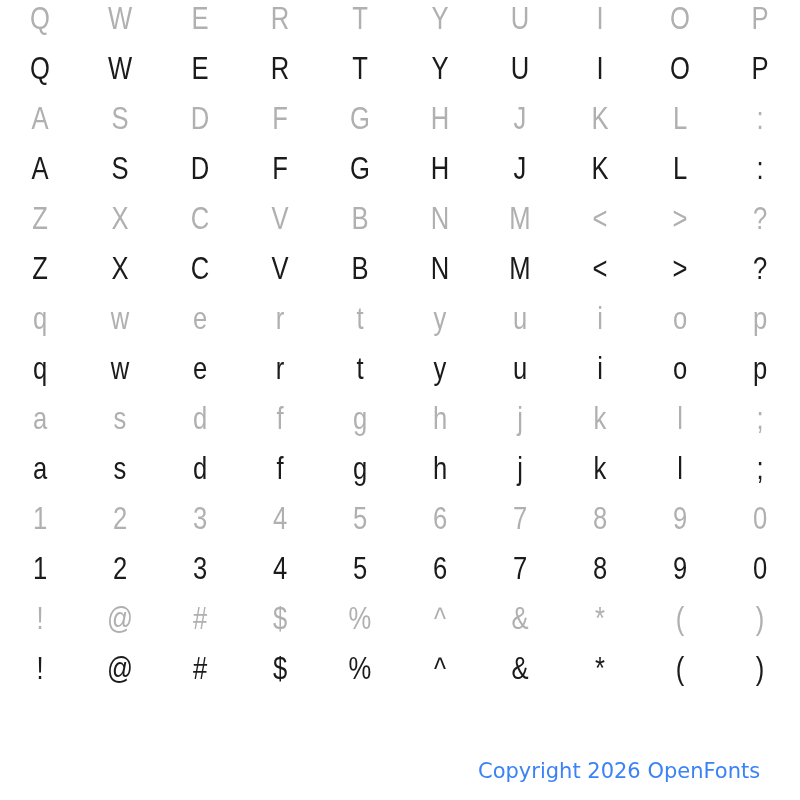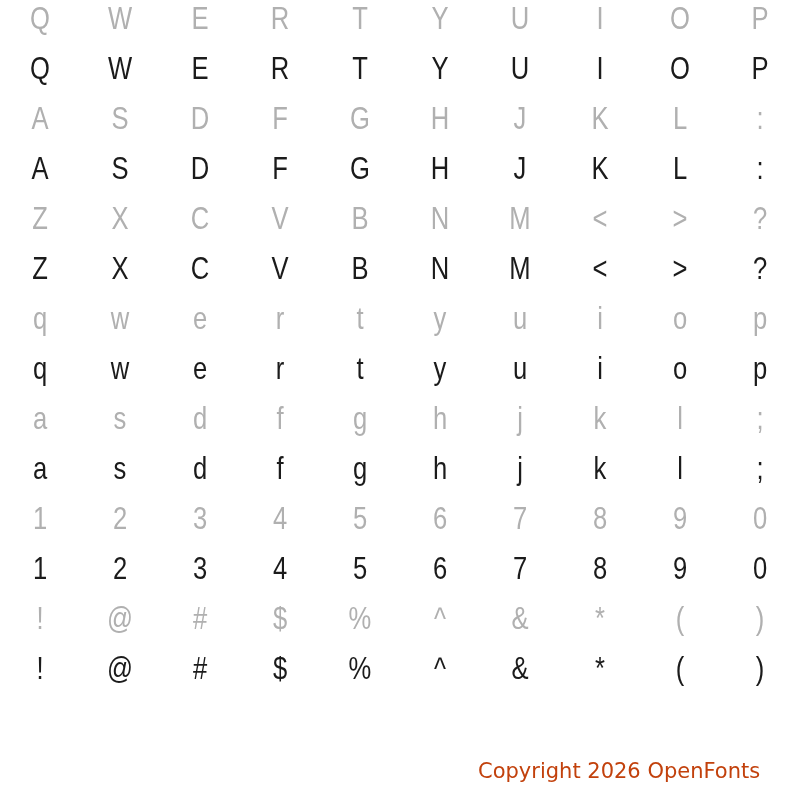--- a/index.html
+++ b/index.html
@@ -42,21 +42,21 @@
   .row-dark .cell {
     color: #1b1b1b;
     font-weight: 300;
   }
   .copyright {
     position: absolute;
     left: 478px;
     top: 759px;
     font-family: "DejaVu Sans", sans-serif;
     font-size: 21px;
-    color: #c2410c;
+    color: #3b82f6;
   }
 </style>
 </head>
 <body>
 
 <div class="specimen-grid">
 
   <div class="glyph-row row-gray">
     <span class="cell">Q</span>
     <span class="cell">W</span>

